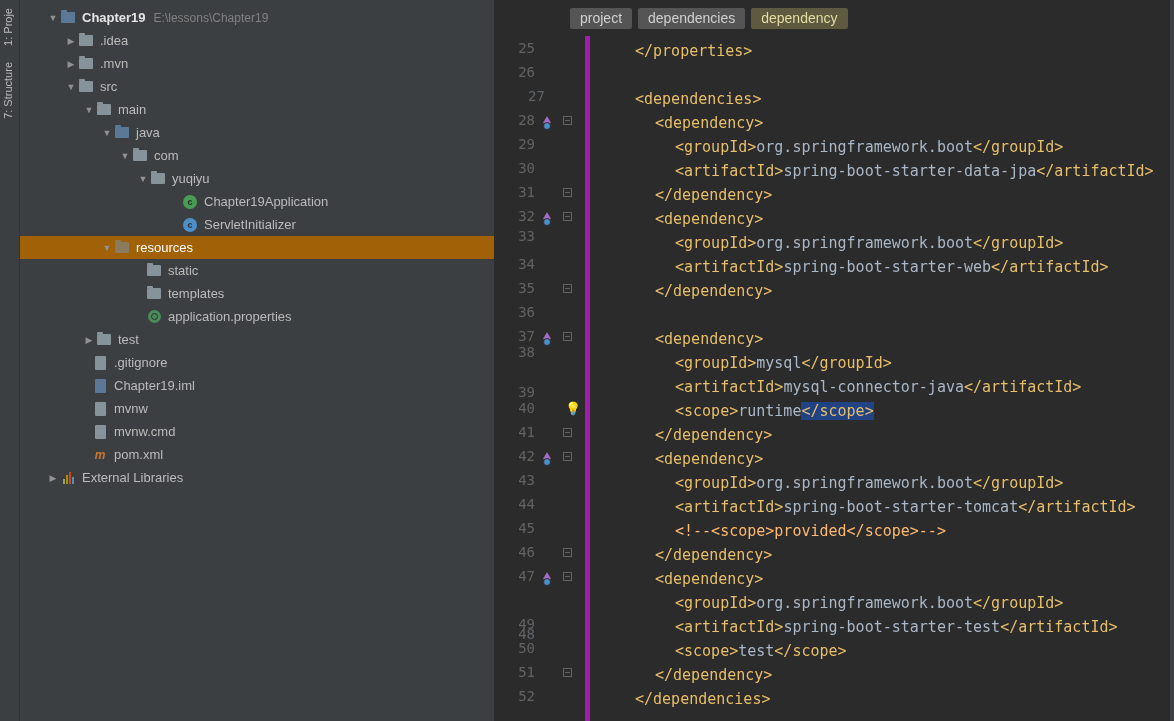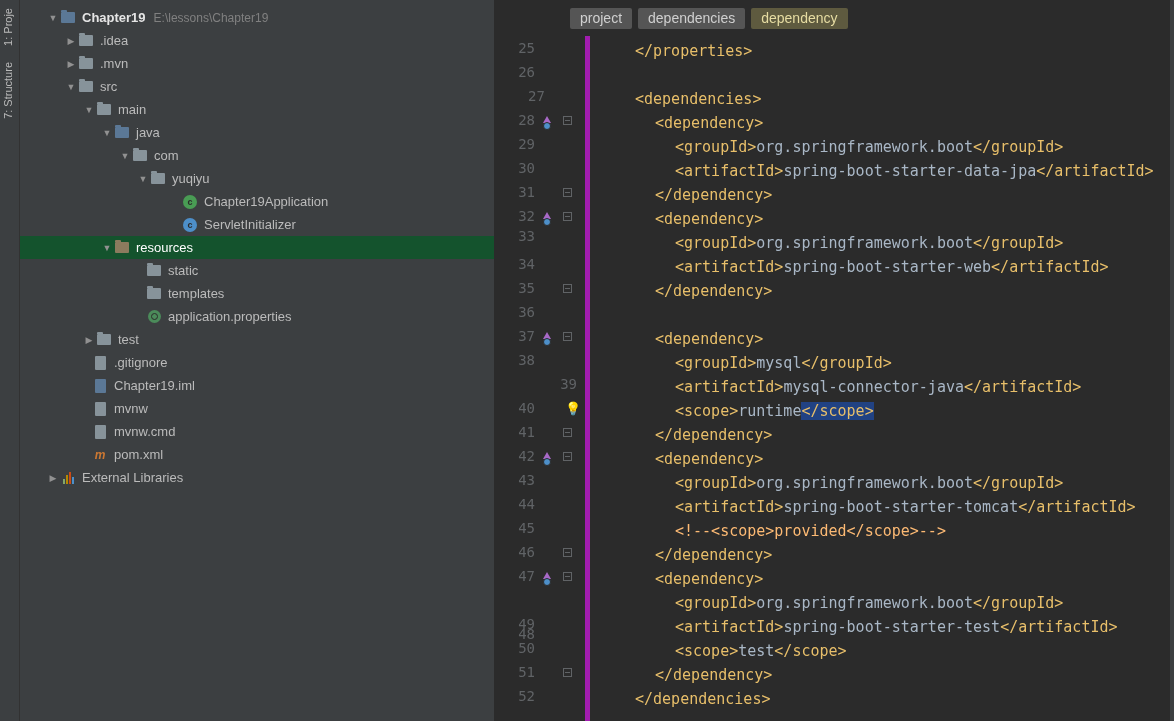--- a/index.html
+++ b/index.html
@@ -44,21 +44,21 @@
 }
 .node {
   display:flex;
   align-items:center;
   height:23px;
   white-space:nowrap;
   color:#bbbbbb;
   cursor:pointer;
 }
 .node.selected {
-  background:#14532d;
+  background:#a16207;
   color:#ffffff;
 }
 .arrow {
   width:14px;
   text-align:center;
   font-size:9px;
   color:#919191;
   user-select:none;
 }
 .arrow.open::before { content:"▼"; }
@@ -355,22 +355,22 @@
         <div class="foldm"></div>
       </div>
       <div class="lnum" style="top: 264px;">36</div>
       <div class="lnum" style="top: 288px;">37</div>
       <div class="gicon g1" style="top: 288px;">
         <div class="arrow-up"></div>
       </div>
       <div class="gicon g2" style="top: 288px;">
         <div class="foldm"></div>
       </div>
-      <div class="lnum" style="top: 312px;">38</div>
-      <div class="lnum" style="top: 336px; margin-left: 42px;">39</div>
+      <div class="lnum" style="top: 304px;">38</div>
+      <div class="lnum" style="top: 344px;">39</div>
       <div class="lnum" style="top: 360px;">40</div>
       <div class="gicon" style="top: 360px; left: 68px;">
         <span class="bulb">💡</span>
       </div>
       <div class="lnum" style="top: 384px;">41</div>
       <div class="gicon g2" style="top: 384px;">
         <div class="foldm"></div>
       </div>
       <div class="lnum" style="top: 408px;">42</div>
       <div class="gicon g1" style="top: 408px;">

